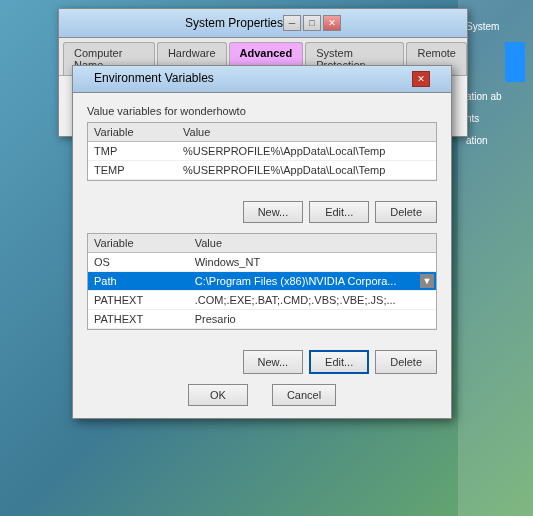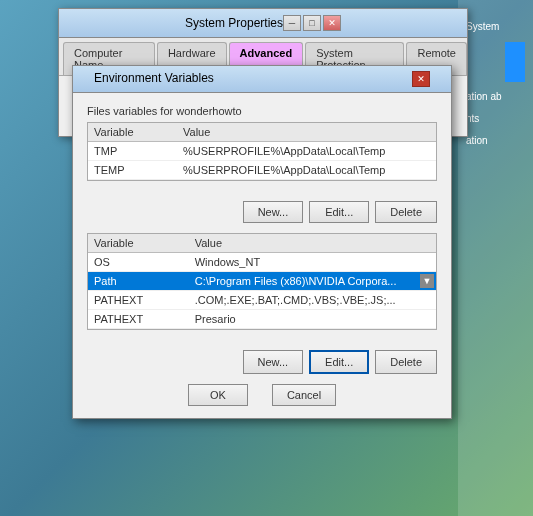--- a/index.html
+++ b/index.html
@@ -299,21 +299,21 @@
 </div>
 
 <div class="env-dialog">
   <div class="env-titlebar">
     <span class="env-title">Environment Variables</span>
     <div class="close-btn-red">✕</div>
   </div>
 
   <div class="env-body">
 
-    <div class="section-label">Files variables for wonderhowto</div>
+    <div class="section-label">Value variables for wonderhowto</div>
     <div class="var-table-container">
       <table class="var-table">
         <thead>
           <tr>
             <th>Variable</th>
             <th>Value</th>
           </tr>
         </thead>
         <tbody>
           <tr>

